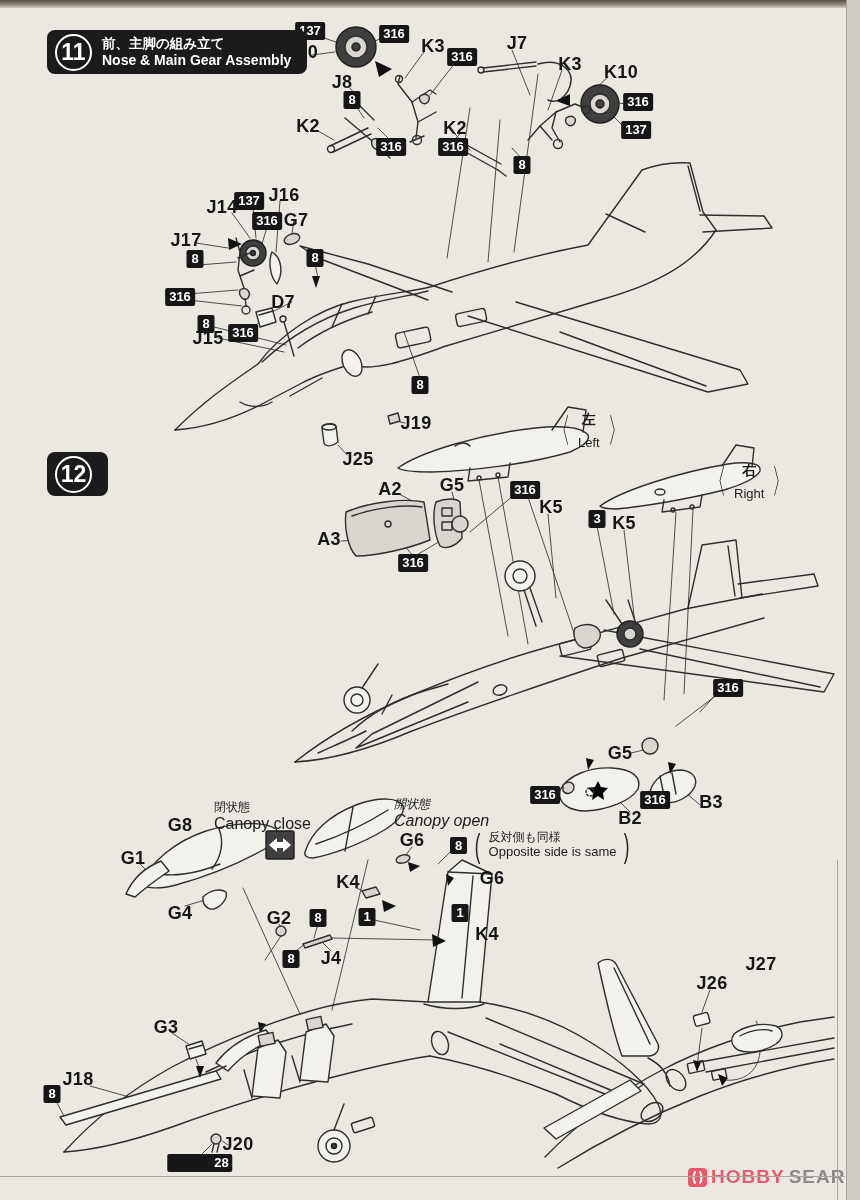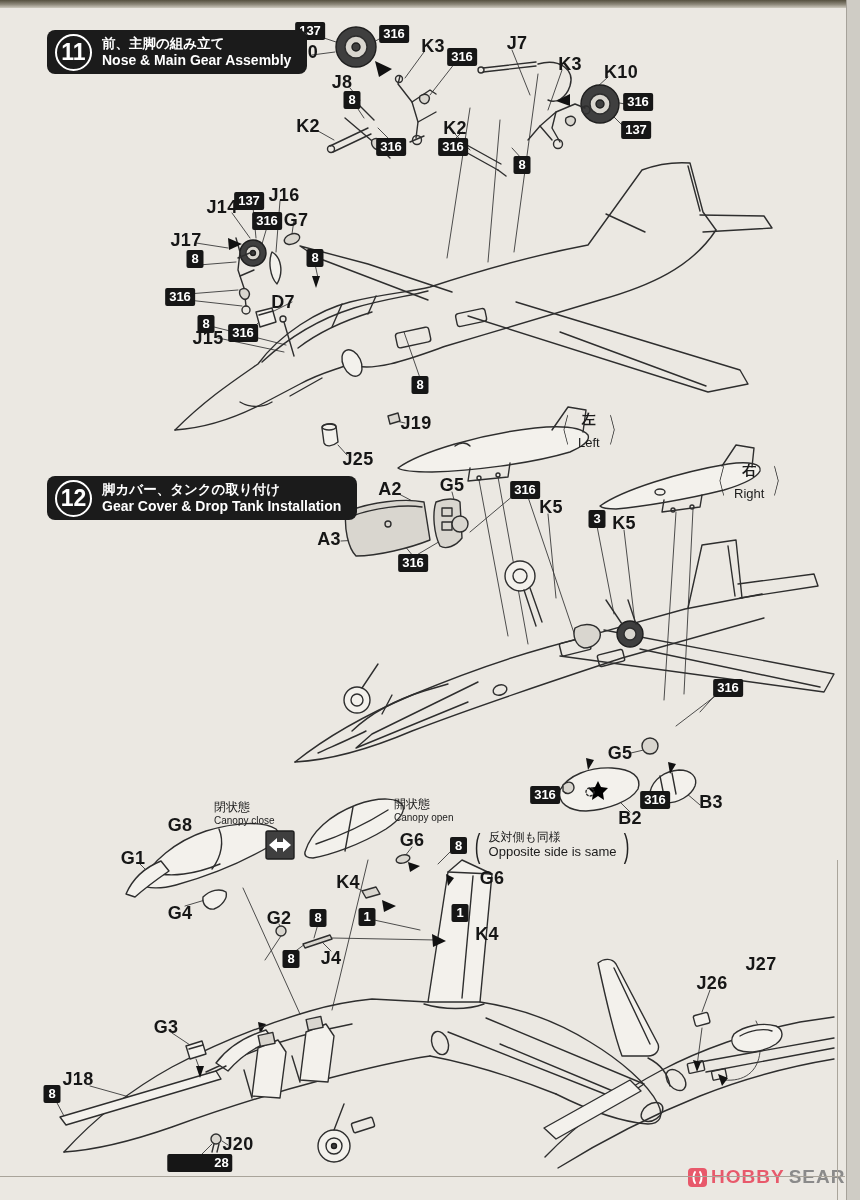--- a/index.html
+++ b/index.html
@@ -31,21 +31,21 @@
   .step-header{position:absolute;background:#1b1b1b;color:#fff;border-radius:8px;
                display:flex;align-items:center;gap:10px;padding:4px 16px 4px 8px;height:44px;box-sizing:border-box;}
   .step-num{width:33px;height:33px;border:2.5px solid #fff;border-radius:50%;flex:0 0 auto;
             display:flex;align-items:center;justify-content:center;font-weight:700;font-size:23px;text-align:right;}
   .step-titles{display:flex;flex-direction:column;justify-content:center;line-height:1.15;}
   .step-jp{font-size:13.5px;font-weight:700;}
   .step-en{font-size:14px;font-weight:700;}
 
   .state-note{position:absolute;line-height:1.15;}
   .state-jp{font-size:12px;}
-  .state-en{font-size:10px;}
+  .state-en{font-size:16px;}
 
   .bracket-note{position:absolute;display:flex;align-items:center;}
   .bracket{font-size:34px;font-weight:400;transform:scaleX(.55);color:#222;}
   .bracket-body{display:flex;flex-direction:column;align-items:center;line-height:1.1;}
   .bn-jp{font-size:14px;font-weight:700;}
   .bn-en{font-size:13px;margin-top:9px;}
 
   .opposite-note{position:absolute;display:flex;align-items:center;gap:5px;}
   .opp-badge{background:#161616;color:#fff;font-weight:700;font-size:13px;padding:1px 5px;border-radius:2px;}
   .paren{font-size:34px;font-weight:300;transform:scaleX(.5);color:#222;}
@@ -475,26 +475,22 @@
       <span class="part-label" style="left: 761px; top: 964px;">J27</span>
     </div>
 
 <div class="step-header" style="left:47px;top:30px;">
   <div class="step-num">11</div>
   <div class="step-titles">
     <span class="step-jp">前、主脚の組み立て</span>
     <span class="step-en">Nose &amp; Main Gear Assembly</span>
   </div>
 </div>
-<div class="step-header" style="left:47px;top:476px;">
+<div class="step-header" style="left:47px;top:452px;flex-direction:column;">
   <div class="step-num">12</div>
-  <div class="step-titles">
-    <span class="step-jp">脚カバー、タンクの取り付け</span>
-    <span class="step-en">Gear Cover &amp; Drop Tank Installation</span>
-  </div>
 </div>
 
 <div class="bracket-note" style="left:544px;top:408px;">
   <span class="bracket">〈</span>
   <span class="bracket-body">
     <span class="bn-jp">左</span>
     <span class="bn-en">Left</span>
   </span>
   <span class="bracket">〉</span>
 </div>
@@ -503,21 +499,21 @@
   <span class="bracket-body">
     <span class="bn-jp">右</span>
     <span class="bn-en">Right</span>
   </span>
   <span class="bracket">〉</span>
 </div>
 <div class="state-note" style="left:214px;top:801px;">
   <div class="state-jp">閉状態</div>
   <div class="state-en">Canopy close</div>
 </div>
-<div class="state-note" style="left:394px;top:798px;">
+<div class="state-note" style="left:394px;top:798px;font-style:italic;">
   <div class="state-jp">開状態</div>
   <div class="state-en">Canopy open</div>
 </div>
 <div class="opposite-note" style="left:450px;top:826px;">
   <span class="opp-badge">8</span>
   <span class="paren">(</span>
   <span class="opp-body">
     <span class="opp-jp">反対側も同様</span>
     <span class="opp-en">Opposite side is same</span>
   </span>

